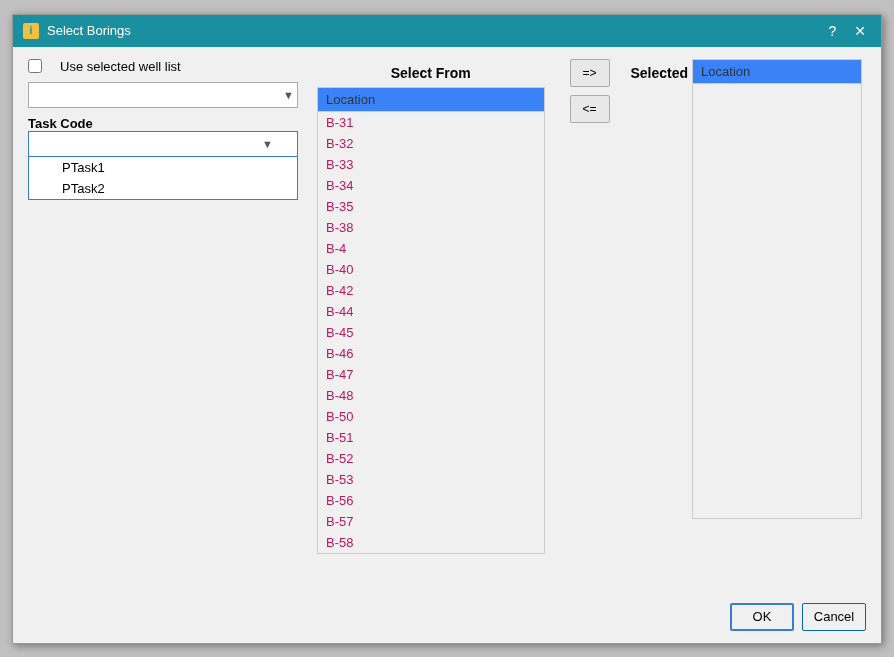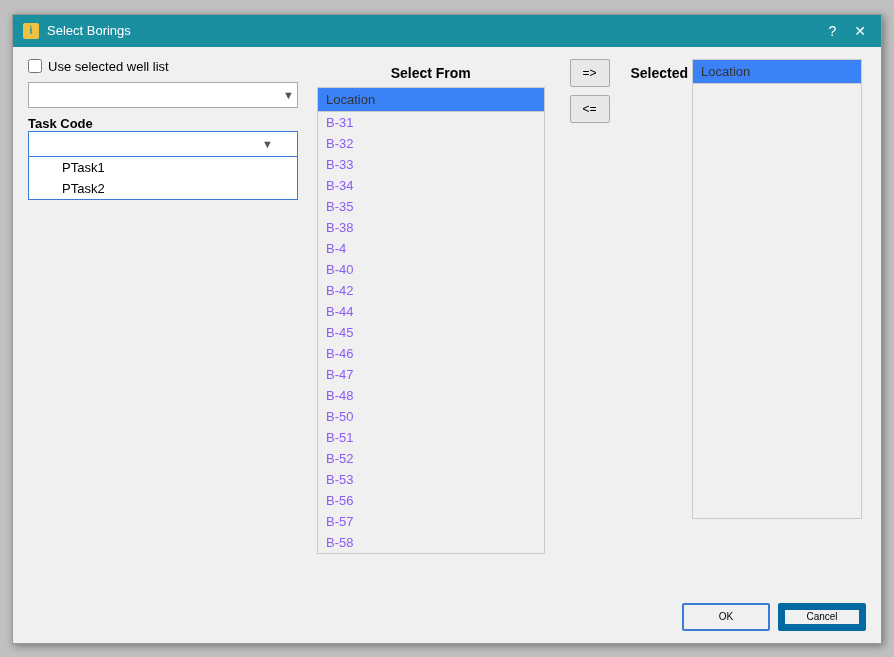--- a/index.html
+++ b/index.html
@@ -75,21 +75,21 @@
     }
     .left-panel {
       width: 270px;
       display: flex;
       flex-direction: column;
       gap: 8px;
     }
     .checkbox-row {
       display: flex;
       align-items: center;
-      gap: 6px;
+      gap: 18px;
     }
     .checkbox-row input[type=checkbox] {
       width: 14px;
       height: 14px;
       cursor: pointer;
     }
     .checkbox-label {
       font-size: 13px;
       color: #000;
     }
@@ -173,21 +173,21 @@
       border-bottom: 1px solid #ccc;
       font-size: 13px;
       color: #333;
       position: sticky;
       top: 0;
     }
     .list-item {
       padding: 3px 8px;
       cursor: pointer;
       font-size: 13px;
-      color: #8b5cf6;
+      color: #be185d;
     }
     .transfer-buttons {
       display: flex;
       flex-direction: column;
       justify-content: center;
       align-items: center;
       gap: 8px;
       padding: 0 6px;
     }
     .transfer-btn {
@@ -202,34 +202,34 @@
       justify-content: center;
       border-radius: 2px;
     }
     .footer {
       display: flex;
       justify-content: flex-end;
       gap: 8px;
       padding: 8px 15px 12px 15px;
     }
     .footer-btn {
-      width: 88px;
+      width: 64px;
       height: 28px;
-      font-size: 10px;
+      font-size: 13px;
       cursor: pointer;
       border-radius: 2px;
     }
     .ok-btn {
       background: #f0f0f0;
       border: 2px solid #3a7bd5;
       color: #000;
     }
     .cancel-btn {
       background: #f0f0f0;
-      border: 7px solid #0369a1;
+      border: 1px solid #0369a1;
       color: #000;
     }
     .top-section {
       display: flex;
       gap: 15px;
       align-items: flex-start;
       padding-bottom: 6px;
     }
   </style>
 </head>

